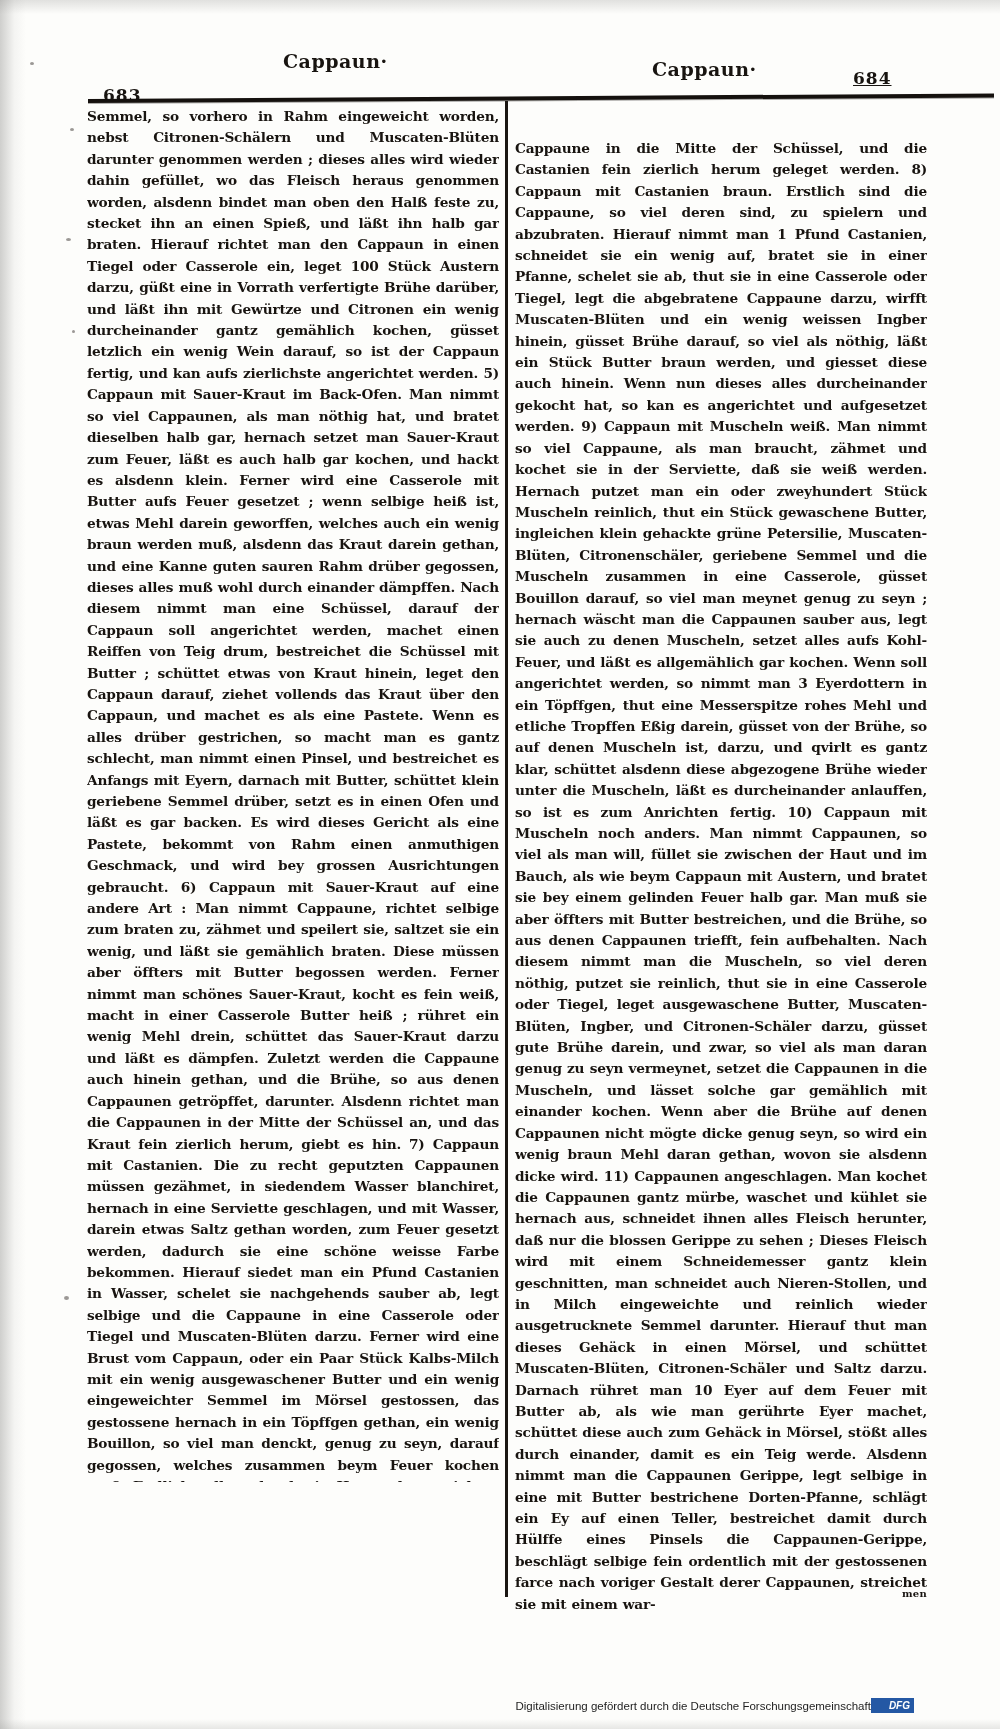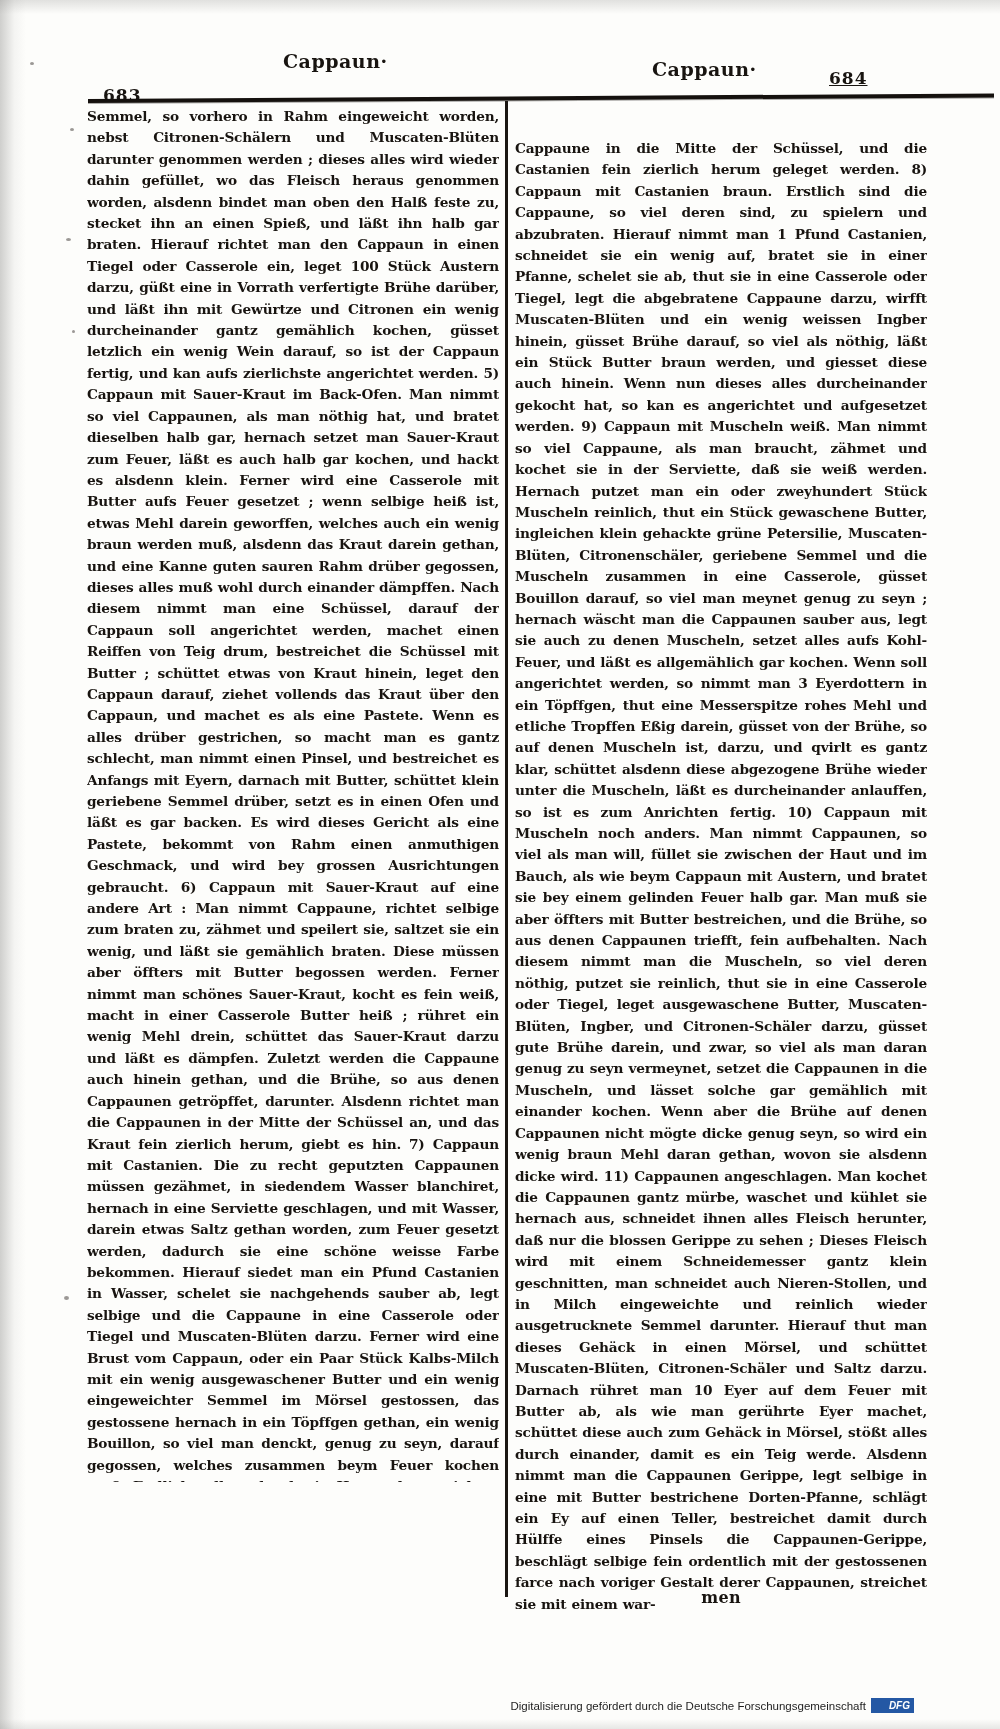--- a/index.html
+++ b/index.html
@@ -30,21 +30,21 @@
   .speck{position:absolute;background:#4a4642;border-radius:50%;opacity:.55;}
   .s1{left:70px;top:128px;width:4px;height:3px;}
   .s2{left:66px;top:238px;width:5px;height:3px;}
   .s3{left:72px;top:330px;width:3px;height:3px;}
   .s4{left:64px;top:1296px;width:5px;height:4px;}
   .s5{left:30px;top:62px;width:4px;height:3px;}
 
   
   .pageno{position:absolute;font-size:17px;font-weight:bold;letter-spacing:1px;}
   .pageno-left{left:103px;top:54px;margin-top:31px;}
-  .pageno-right{left:829px;top:68px;text-decoration:underline;}
+  .pageno-right{left:853px;top:68px;text-decoration:underline;}
   .running-title{position:absolute;font-size:19px;font-weight:bold;letter-spacing:.5px;}
   .title-left{left:283px;top:50px;}
   .title-right{left:652px;top:58px;}
 
   .head-rule{
     position:absolute;left:88px;top:99px;width:906px;height:4px;
     background:#15110e;transform:rotate(-0.35deg);transform-origin:left center;
     box-shadow:0 1px 0 rgba(21,17,14,.35);
   }
 
@@ -61,29 +61,29 @@
   }
   .col-left{left:87px;height:1376px;}
   .col-right{left:515px;height:1482px;margin-top:32px;}
   .col-divider{
     position:absolute;left:505px;top:101px;width:2.5px;height:1496px;
     background:#1a1612;
   }
 
   .catchword{
     position:absolute;left:515px;top:1588px;width:412px;
-    text-align:center;font-weight:bold;font-size:16px;letter-spacing:.3px;
+    text-align:right;font-weight:bold;font-size:10px;letter-spacing:.3px;
   }
 
   
   .footer{
     position:absolute;top:1698px;right:86px;
     font-family:"Liberation Sans", sans-serif;
     font-size:11.5px;color:#1e1e1e;
-    display:flex;align-items:center;gap:5px;
+    display:flex;align-items:center;
   }
   .dfg-logo{
     display:inline-block;
     background:#2458a4;color:#ffffff;
     font-family:"Liberation Sans", sans-serif;
     font-weight:bold;font-style:italic;
     font-size:10px;line-height:13px;
     padding:1px 4px 1px 18px;
   }
 </style>

